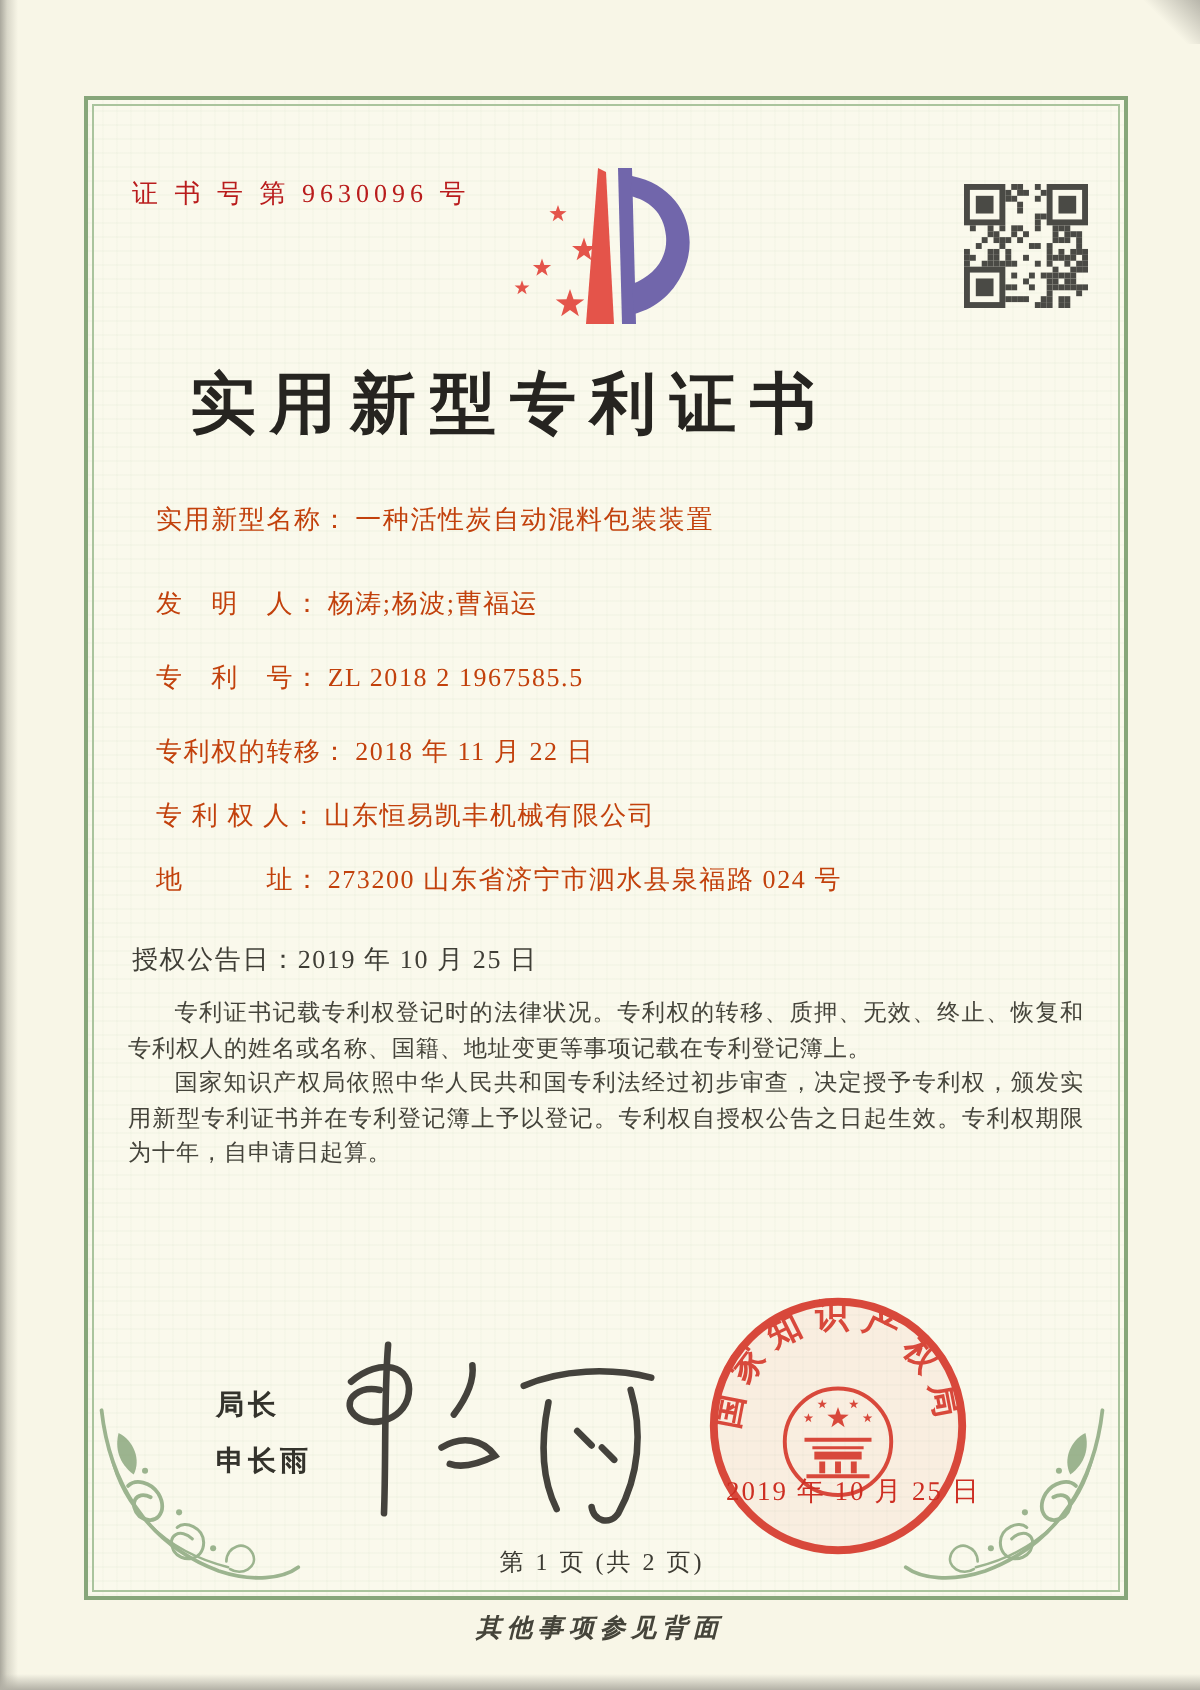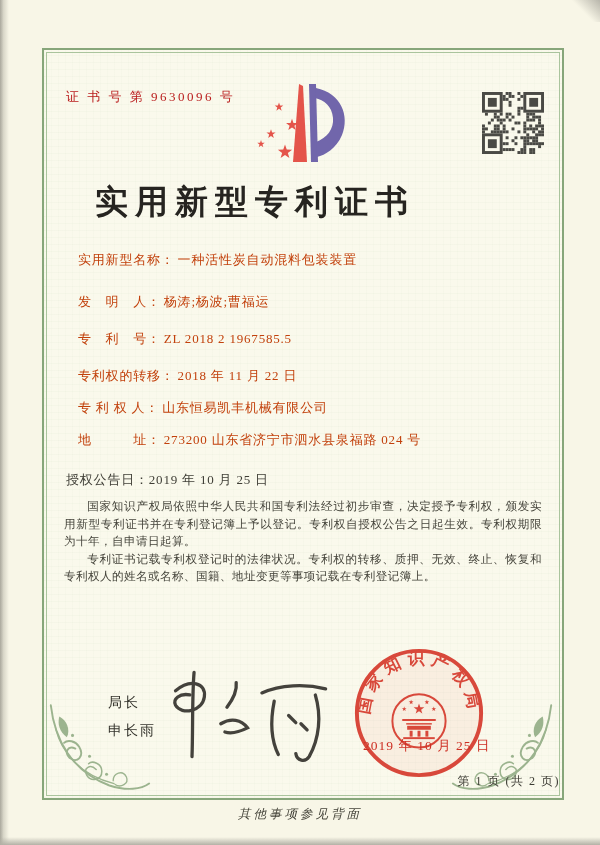--- a/index.html
+++ b/index.html
@@ -37,31 +37,31 @@
   .frow .lbl{margin-right:3px;}
   .f0{top:251px}.f1{top:293px}.f2{top:330px}.f3{top:367px}.f4{top:399px}.f5{top:431px}
   .grant{position:absolute;left:66px;top:471px;width:480px;font-size:13px;letter-spacing:.8px;color:#3f3e36;white-space:nowrap;}
   .grant .pair2{position:absolute;left:231px;top:0;}
 
   .paras{position:absolute;left:64px;top:498px;width:478px;}
   .paras p{margin:0;font-size:11.6px;line-height:17.6px;text-align:justify;
     text-indent:2em;color:#45443b;letter-spacing:.4px;}
 
   .signer{position:absolute;left:108px;top:688px;font-family:"Liberation Sans","DejaVu Sans",sans-serif;
-    font-size:14px;font-weight:400;color:#34332c;line-height:28px;letter-spacing:2px;}
+    font-size:14px;font-weight:700;color:#34332c;line-height:28px;letter-spacing:2px;}
   .signature{position:absolute;left:155px;top:666px;width:185px;height:98px;}
 
   .seal{position:absolute;left:350px;top:644px;width:138px;height:138px;opacity:.92;}
   .seal-date{position:absolute;left:363px;top:737px;font-size:13.5px;color:#cd2f23;
     letter-spacing:1px;white-space:nowrap;}
 
-  .page-num{position:absolute;left:42px;top:773px;width:518px;text-align:right;
+  .page-num{position:absolute;left:42px;top:773px;width:518px;text-align:center;
     font-size:12px;letter-spacing:1.5px;color:#3c3b33;}
   .back-note{position:absolute;left:0;top:806px;width:600px;text-align:center;
-    font-size:12.5px;font-style:italic;letter-spacing:3px;color:#45443a;}
+    font-size:12.5px;font-style:italic;letter-spacing:3px;color:#45443a;font-weight:bold;}
 
   .flourish{position:absolute;width:104px;height:104px;opacity:.75;}
   .fl-left{left:47px;top:690px;}
   .fl-right{left:451px;top:690px;transform:scaleX(-1);}
 </style>
 </head>
 <body>
 
 <div class="edge-left"></div>
 <div class="edge-bottom"></div>
@@ -238,22 +238,22 @@
 </div>
 <div class="frow f5">
   <span class="lbl">地　　　址：</span><span class="val">273200 山东省济宁市泗水县泉福路 024 号</span>
 </div>
 
 <div class="grant">
   <span>授权公告日：</span><span>2019 年 10 月 25 日</span>
 </div>
 
 <div class="paras">
+  <p>专利证书记载专利权登记时的法律状况。专利权的转移、质押、无效、终止、恢复和专利权人的姓名或名称、国籍、地址变更等事项记载在专利登记簿上。</p>
   <p>国家知识产权局依照中华人民共和国专利法经过初步审查，决定授予专利权，颁发实用新型专利证书并在专利登记簿上予以登记。专利权自授权公告之日起生效。专利权期限为十年，自申请日起算。</p>
-  <p>专利证书记载专利权登记时的法律状况。专利权的转移、质押、无效、终止、恢复和专利权人的姓名或名称、国籍、地址变更等事项记载在专利登记簿上。</p>
 </div>
 
 <svg class="flourish fl-left" viewBox="0 0 110 110">
   <g fill="none" stroke="#7d9d70" stroke-width="2" stroke-linecap="round">
     <path d="M4,16 C8,52 26,86 66,101 C84,107 100,105 108,99"></path>
     <path d="M9,40 C15,66 35,90 71,99" stroke-width="1.3"></path>
     <path d="M30,62 C22,58 18,66 24,72 C32,78 40,70 34,60 C30,54 22,52 18,56"></path>
     <path d="M52,84 C46,78 38,82 42,90 C46,97 58,96 58,86 C58,78 48,74 44,78" stroke-width="1.6"></path>
     <path d="M70,96 C70,88 80,84 84,92 C87,99 78,104 72,100" stroke-width="1.4"></path>
   </g>

